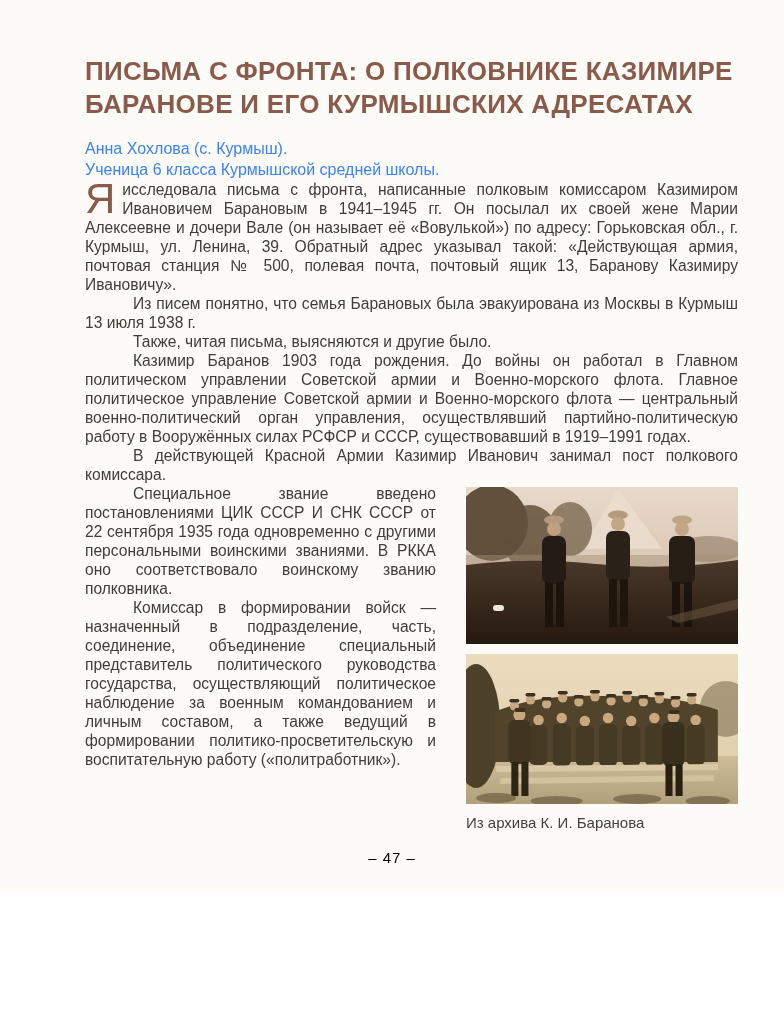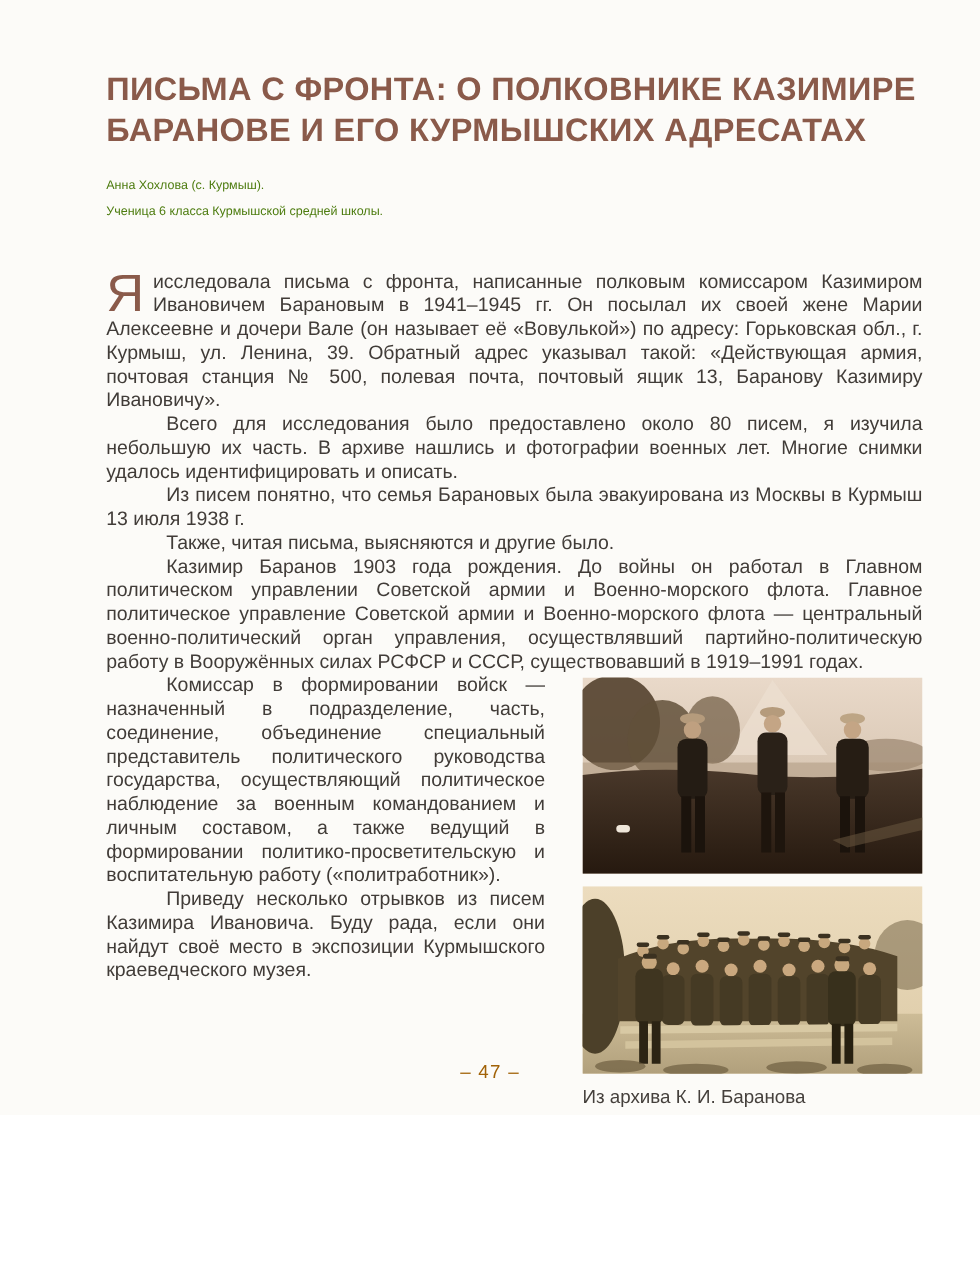--- a/index.html
+++ b/index.html
@@ -20,24 +20,23 @@
   }
   .title {
     margin: 0 0 17px 0;
     font-size: 26px;
     line-height: 33px;
     font-weight: bold;
     letter-spacing: 0.3px;
     color: #8a5a4a;
   }
   .author {
-    font-size: 10px;
+    font-size: 16px;
     line-height: 21px;
-    margin-bottom: 36px;
-    color: #4d7c0f;
+    color: #3b82f6;
   }
   .article {
     font-size: 15.6px;
     line-height: 19px;
     text-align: justify;
     color: #413c38;
   }
   .article p { margin: 0; text-indent: 48px; }
   .article p.first { text-indent: 0; }
   .dropcap {
@@ -69,42 +68,42 @@
     color: #45403c;
   }
   .page-number {
     position: absolute;
     left: 0;
     right: 0;
     bottom: 26px;
     text-align: center;
     font-size: 15px;
     letter-spacing: 1px;
-    color: #a16207;
+    color: #000000;
   }
 </style>
 </head>
 <body>
 
 <div class="page">
   <div class="content">
 
     <h1 class="title">ПИСЬМА С ФРОНТА: О ПОЛКОВНИКЕ КАЗИМИРЕ БАРАНОВЕ И ЕГО КУРМЫШСКИХ АДРЕСАТАХ</h1>
 
     <div class="author">
       <div>Анна Хохлова (с. Курмыш).</div>
       <div>Ученица 6 класса Курмышской средней школы.</div>
     </div>
 
     <div class="article">
       <p class="first"><span class="dropcap">Я</span><span>исследовала письма с фронта, написанные полковым комиссаром Казимиром Ивановичем Барановым в 1941–1945 гг. Он посылал их своей жене Марии Алексеевне и дочери Вале (он называет её «Вовулькой») по адресу: Горьковская обл., г. Курмыш, ул. Ленина, 39. Обратный адрес указывал такой: «Действующая армия, почтовая станция № 500, полевая почта, почтовый ящик 13, Баранову Казимиру Ивановичу».</span></p>
-      <p>Всего для исследования было предоставлено около 80 писем, я изучила небольшую их часть. В архиве нашлись и фотографии военных лет. Многие снимки удалось идентифицировать и описать.</p>
       <p>Из писем понятно, что семья Барановых была эвакуирована из Москвы в Курмыш 13 июля 1938 г.</p>
       <p>Также, читая письма, выясняются и другие было.</p>
       <p>Казимир Баранов 1903 года рождения. До войны он работал в Главном политическом управлении Советской армии и Военно-морского флота. Главное политическое управление Советской армии и Военно-морского флота — центральный военно-политический орган управления, осуществлявший партийно-политическую работу в Вооружённых силах РСФСР и СССР, существовавший в 1919–1991 годах.</p>
+      <p>В действующей Красной Армии Казимир Иванович занимал пост полкового комиссара.</p>
 
       <figure class="photos" style="margin-right:0">
         <div class="photo photo-top">
           <svg viewBox="0 0 272 157" preserveAspectRatio="none">
             <defs>
               <linearGradient id="sky1" x1="0" y1="0" x2="0" y2="1">
                 <stop offset="0" stop-color="#e9d9c9"></stop>
                 <stop offset="1" stop-color="#c9b6a0"></stop>
               </linearGradient>
               <linearGradient id="gnd1" x1="0" y1="0" x2="0" y2="1">
@@ -228,19 +227,19 @@
               <ellipse cx="30" cy="144" rx="20" ry="5"></ellipse>
                 <ellipse cx="90" cy="147" rx="26" ry="5"></ellipse>
               <ellipse cx="170" cy="145" rx="24" ry="5"></ellipse>
                 <ellipse cx="240" cy="147" rx="22" ry="5"></ellipse>
             </g>
           </svg>
         </div>
         <figcaption class="caption">Из архива К. И. Баранова</figcaption>
       </figure>
 
+      <p>Специальное звание введено постановлениями ЦИК СССР И СНК СССР от 22 сентября 1935 года одновременно с другими персональными воинскими званиями. В РККА оно соответствовало воинскому званию полковника.</p>
       <p>Комиссар в формировании войск — назначенный в подразделение, часть, соединение, объединение специальный представитель политического руководства государства, осуществляющий политическое наблюдение за военным командованием и личным составом, а также ведущий в формировании политико-просветительскую и воспитательную работу («политработник»).</p>
-      <p>Приведу несколько отрывков из писем Казимира Ивановича. Буду рада, если они найдут своё место в экспозиции Курмышского краеведческого музея.</p>
     </div>
   </div>
 
   <div class="page-number">– 47 –</div>
 </div>
 
 </body></html>

